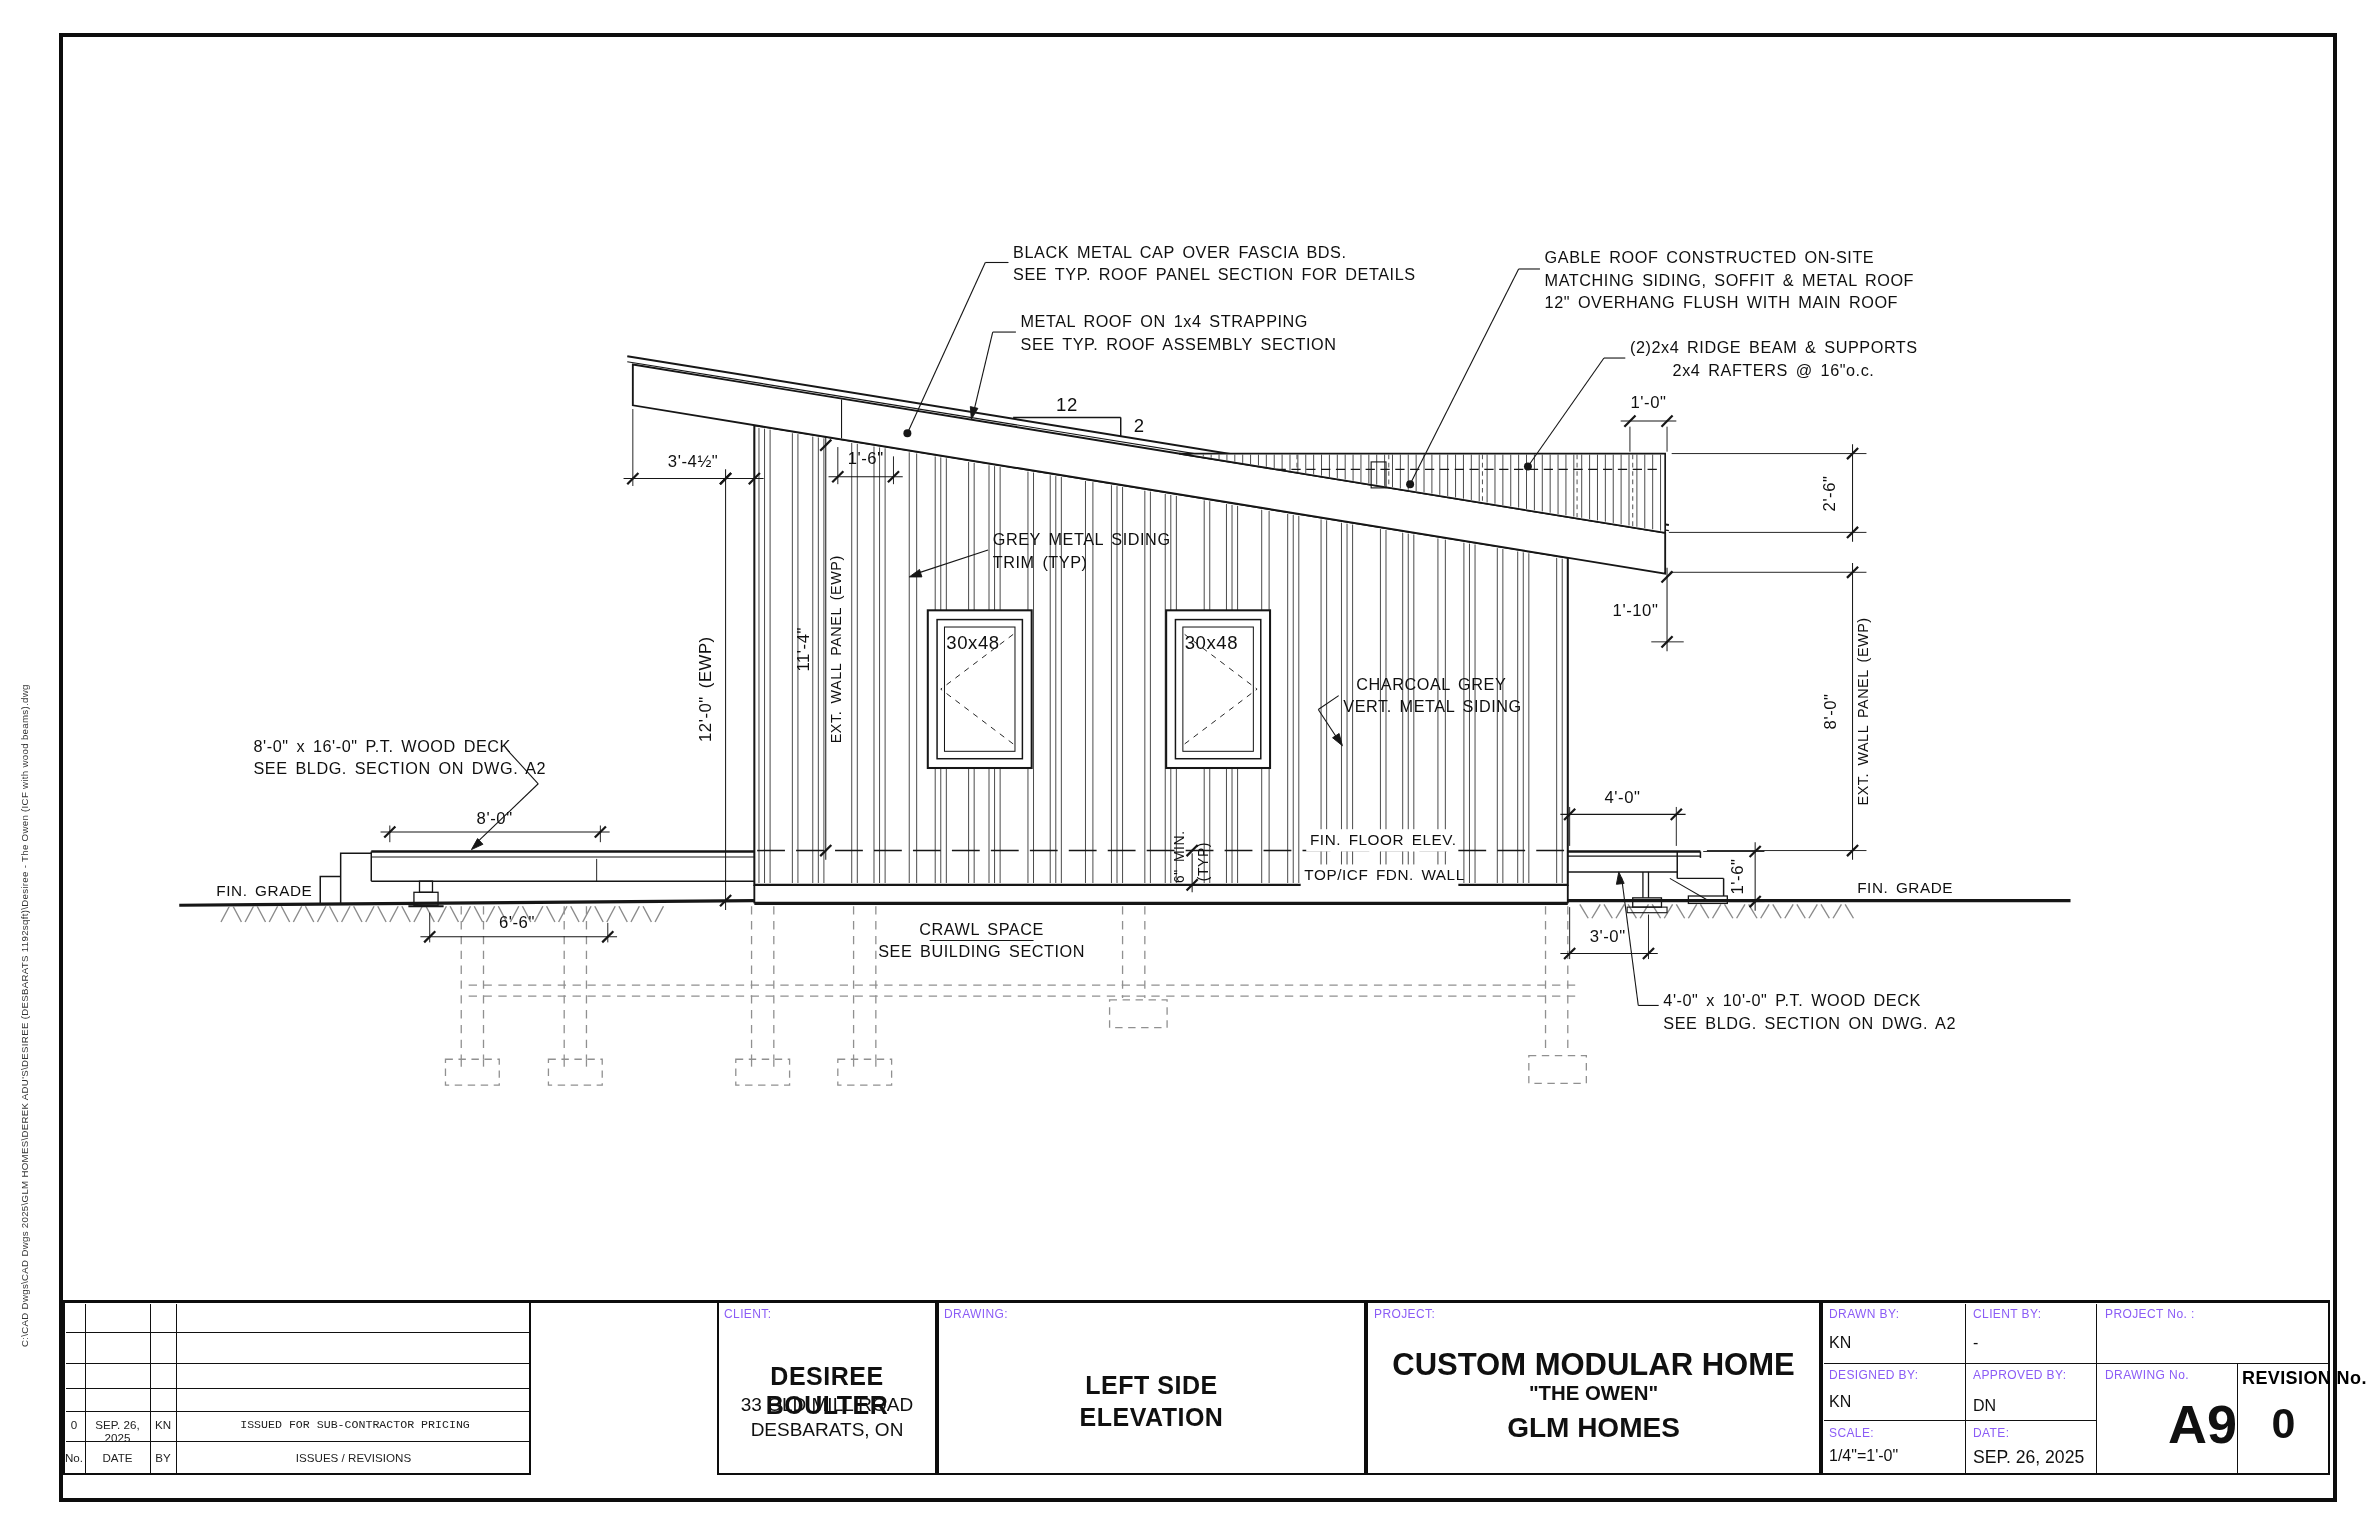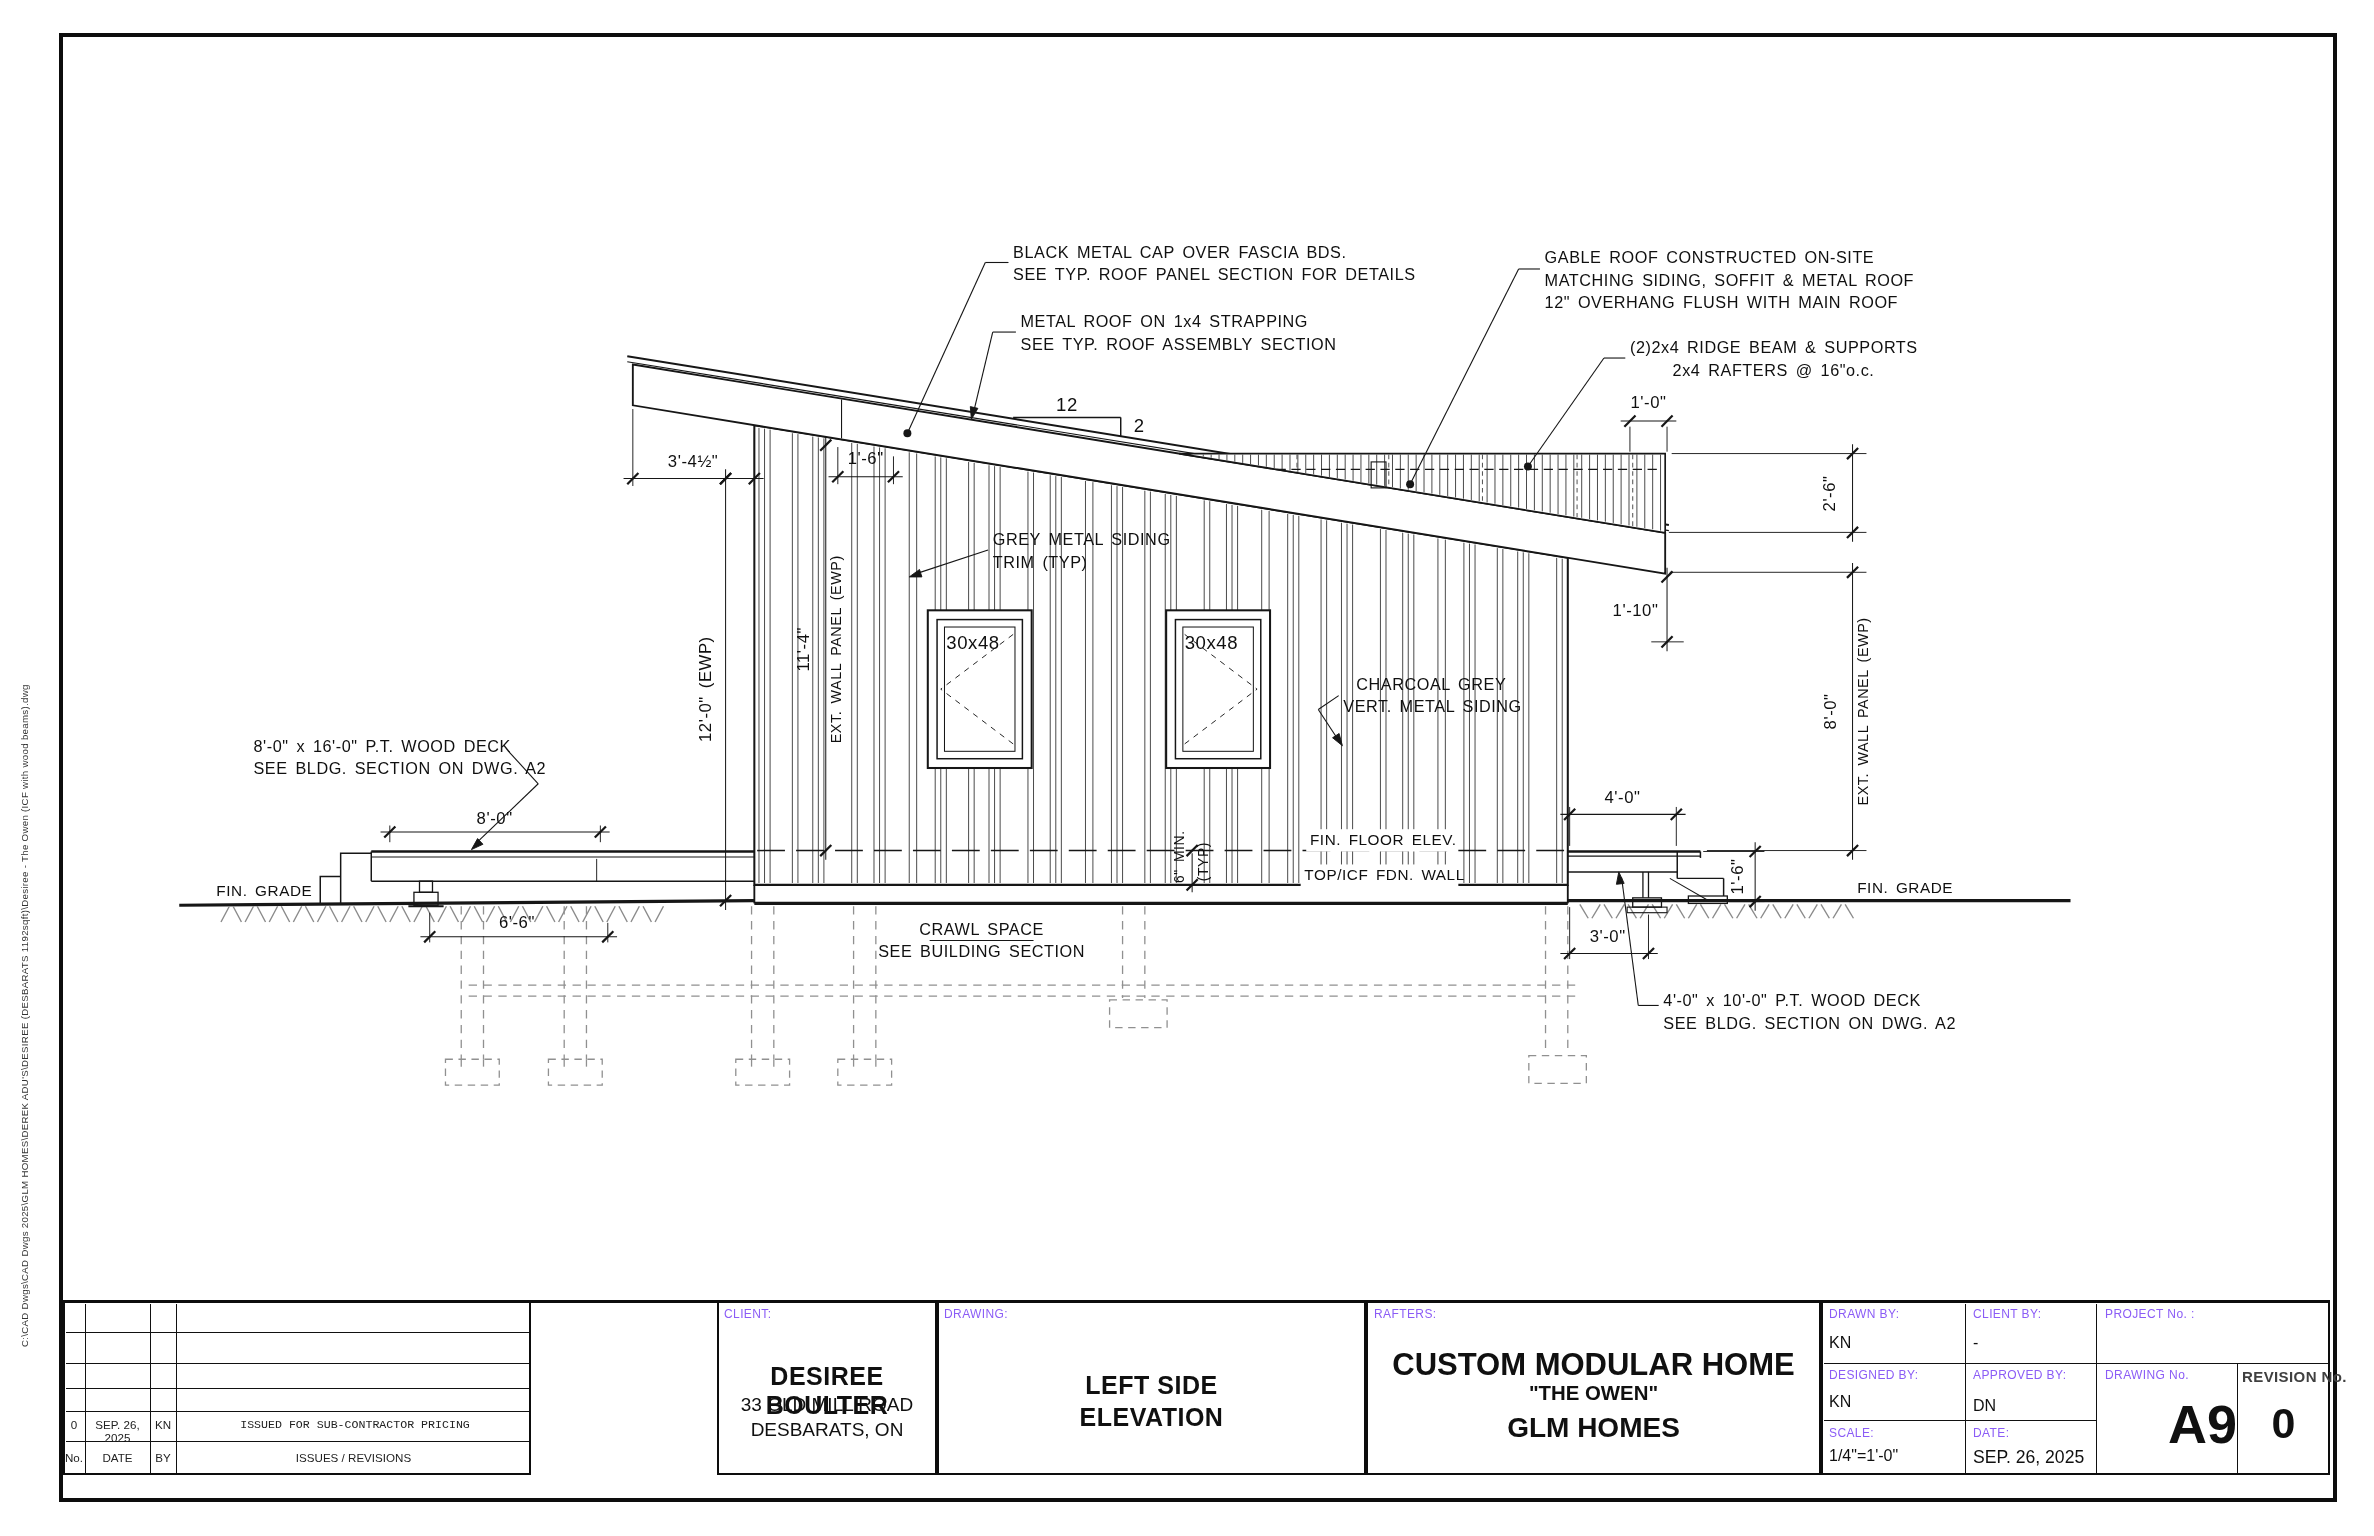--- a/index.html
+++ b/index.html
@@ -462,21 +462,21 @@
   <div class="val ctr big1" style="left:717px;top:1350px;width:220px;margin-top:12px;">DESIREE BOULTER</div>
   <div class="val ctr big2" style="left:717px;top:1394px;width:220px;">33 OLD MILL ROAD</div>
   <div class="val ctr big2" style="left:717px;top:1419px;width:220px;">DESBARATS, ON</div>
 
   <div class="box" style="left:937px;top:1301px;width:429px;height:174px;"></div>
   <div class="lbl" style="left:944px;top:1307px;">DRAWING:</div>
   <div class="val ctr big1" style="left:937px;top:1371px;width:429px;">LEFT SIDE</div>
   <div class="val ctr big1" style="left:937px;top:1403px;width:429px;">ELEVATION</div>
 
   <div class="box" style="left:1366px;top:1301px;width:455px;height:174px;"></div>
-  <div class="lbl" style="left:1374px;top:1307px;">RAFTERS:</div>
+  <div class="lbl" style="left:1374px;top:1307px;">PROJECT:</div>
   <div class="val ctr" style="left:1366px;top:1347px;width:455px;font-size:31px;font-weight:bold;">CUSTOM MODULAR HOME</div>
   <div class="val ctr" style="left:1366px;top:1382px;width:455px;font-size:20.4px;font-weight:bold;">"THE OWEN"</div>
   <div class="val ctr" style="left:1366px;top:1412px;width:455px;font-size:28px;font-weight:bold;">GLM HOMES</div>
 
   <div class="box" style="left:1821px;top:1301px;width:509px;height:174px;"></div>
   <div class="thin-v" style="left:1965px;top:1304px;height:169px;"></div>
   <div class="thin-v" style="left:2096px;top:1304px;height:169px;"></div>
   <div class="thin-v" style="left:2237px;top:1363px;height:110px;"></div>
   <div class="thin-h" style="left:1824px;top:1363px;width:504px;"></div>
   <div class="thin-h" style="left:1824px;top:1420px;width:273px;"></div>
@@ -489,16 +489,16 @@
   <div class="lbl" style="left:1829px;top:1368px;">DESIGNED BY:</div>
   <div class="val" style="left:1829px;top:1393px;">KN</div>
   <div class="lbl" style="left:1973px;top:1368px;">APPROVED BY:</div>
   <div class="val" style="left:1973px;top:1397px;">DN</div>
   <div class="lbl" style="left:1829px;top:1426px;">SCALE:</div>
   <div class="val" style="left:1829px;top:1447px;">1/4"=1'-0"</div>
   <div class="lbl" style="left:1973px;top:1426px;">DATE:</div>
   <div class="val" style="left:1973px;top:1447px;font-size:17.6px;">SEP. 26, 2025</div>
   <div class="lbl" style="left:2105px;top:1368px;">DRAWING No.</div>
   <div class="val ctr huge" style="left:2096px;top:1393px;width:141px;padding-left:36px;">A9</div>
-  <div class="lbl" style="left:2242px;top:1368px;font-weight:bold;color:#404040;font-size:15px;">REVISION No.</div>
+  <div class="lbl" style="left:2242px;top:1368px;font-weight:bold;color:#000000;font-size:18px;">REVISION No.</div>
   <div class="val ctr" style="left:2237px;top:1399px;width:93px;font-size:43px;font-weight:bold;">0</div>
 </div>
 
 
 </body></html>

